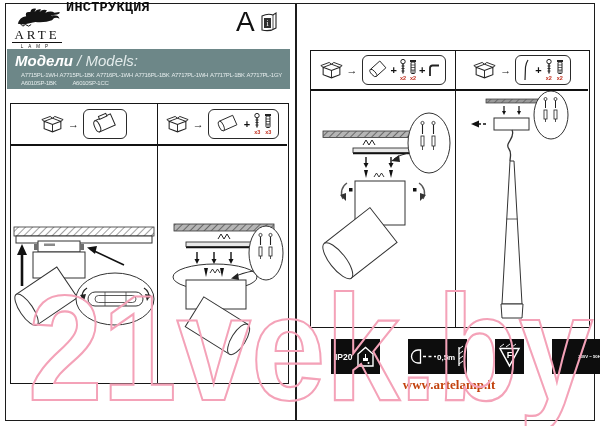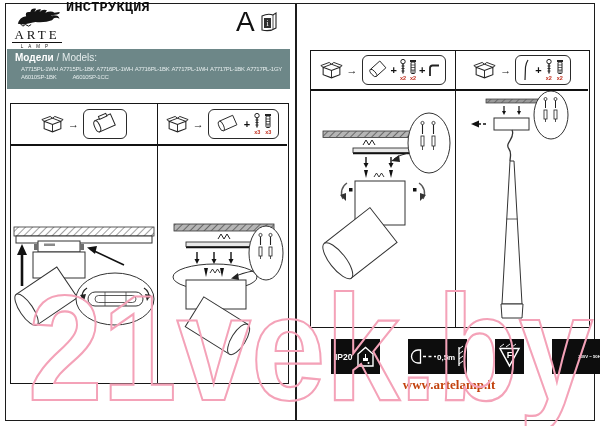--- a/index.html
+++ b/index.html
@@ -14,21 +14,21 @@
   .logo .brand-top { font-family:"Liberation Serif", serif; font-size:13px; letter-spacing:3px; color:#111; line-height:13px; border-bottom:1px solid #111; padding-bottom:1px; }
   .logo .brand-bottom { font-size:4.5px; letter-spacing:5px; color:#111; padding-top:1px; }
   .titles { position:absolute; left:66px; top:0;font-family:Liberation Mono, monospace; }
   .title-ru { font-size:13.5px; font-weight:700; color:#0e0e0e; letter-spacing:0.3px; }
   .title-en { font-size:11px; font-weight:600; color:#1a1a1a; margin-top:2px; letter-spacing:0.2px; }
   .sheet-letter { position:absolute; left:236px; top:6px; font-size:28px; font-weight:500; color:#111; }
   .booklet { position:absolute; left:260px; top:11px; }
 
   
   .models { position:absolute; left:7px; top:49px; width:283px; height:40px; background:#6d8788; padding:3px 8px 0 8px; }
-  .models .lbl { font-size:10px; color:#fff; }
+  .models .lbl { font-size:15px; color:#fff;font-style:italic; }
   .models .lbl b { font-weight:700; }
   .models .lbl .en { color:#e3ebeb; font-weight:400; }
   .mrow { display:flex; justify-content:space-between; font-size:6px; letter-spacing:-0.3px; color:#e4ecec; margin-top:2.5px; padding-left:6px; white-space:nowrap; }
   .mrow2 { justify-content:flex-start; gap:16px; }
 
   
   .block { position:absolute; border:1.6px solid #161616; background:#fff; }
   .block-left { left:10px; top:103px; width:279px; height:281px; }
   .block-right { left:310px; top:50px; width:280px; height:278px; }
   .cell { position:absolute; top:0; bottom:0; }

